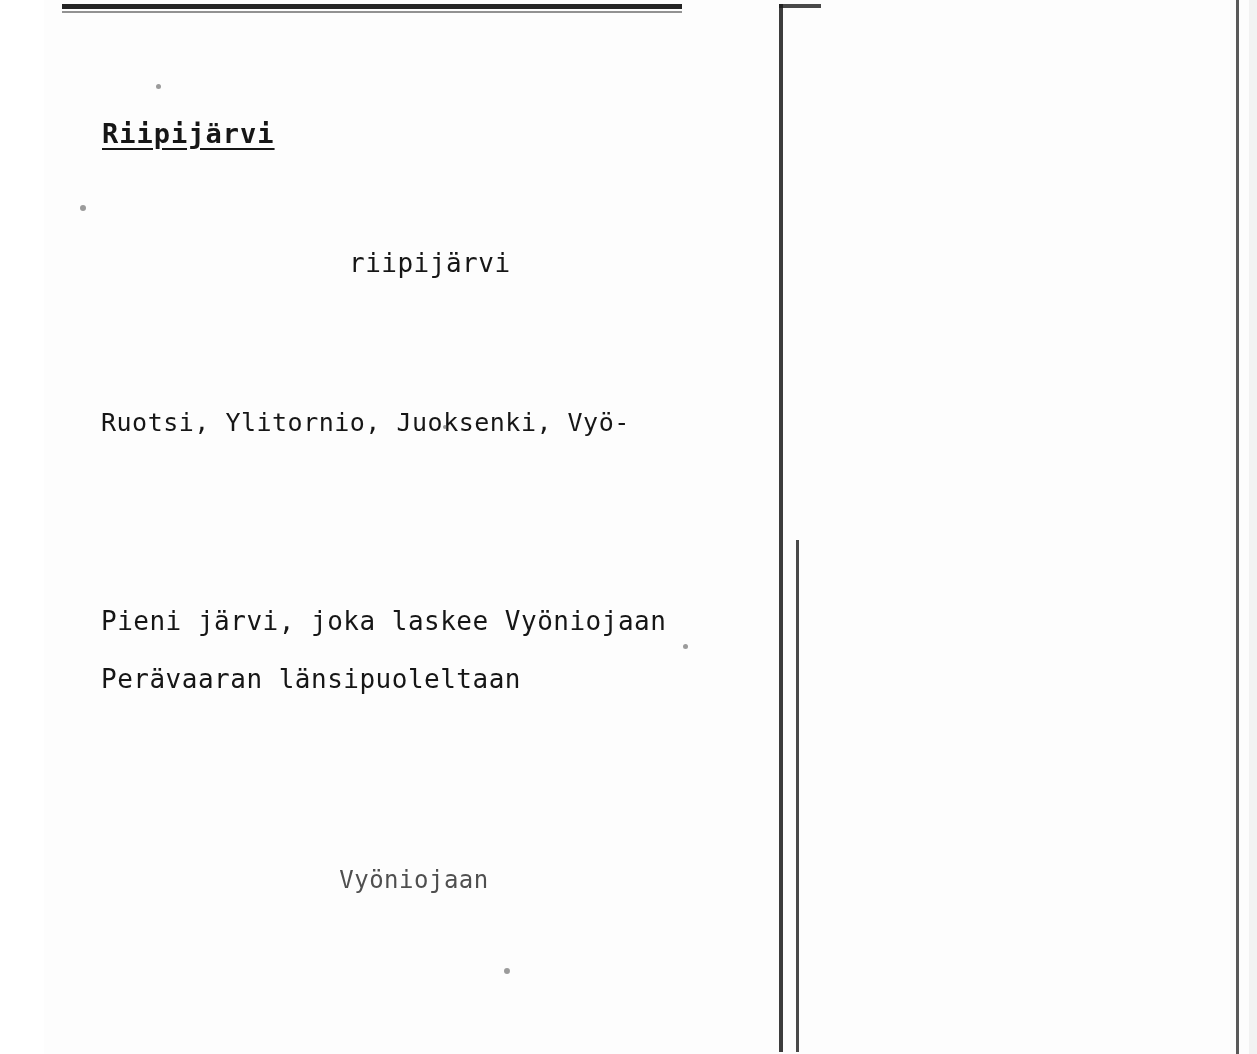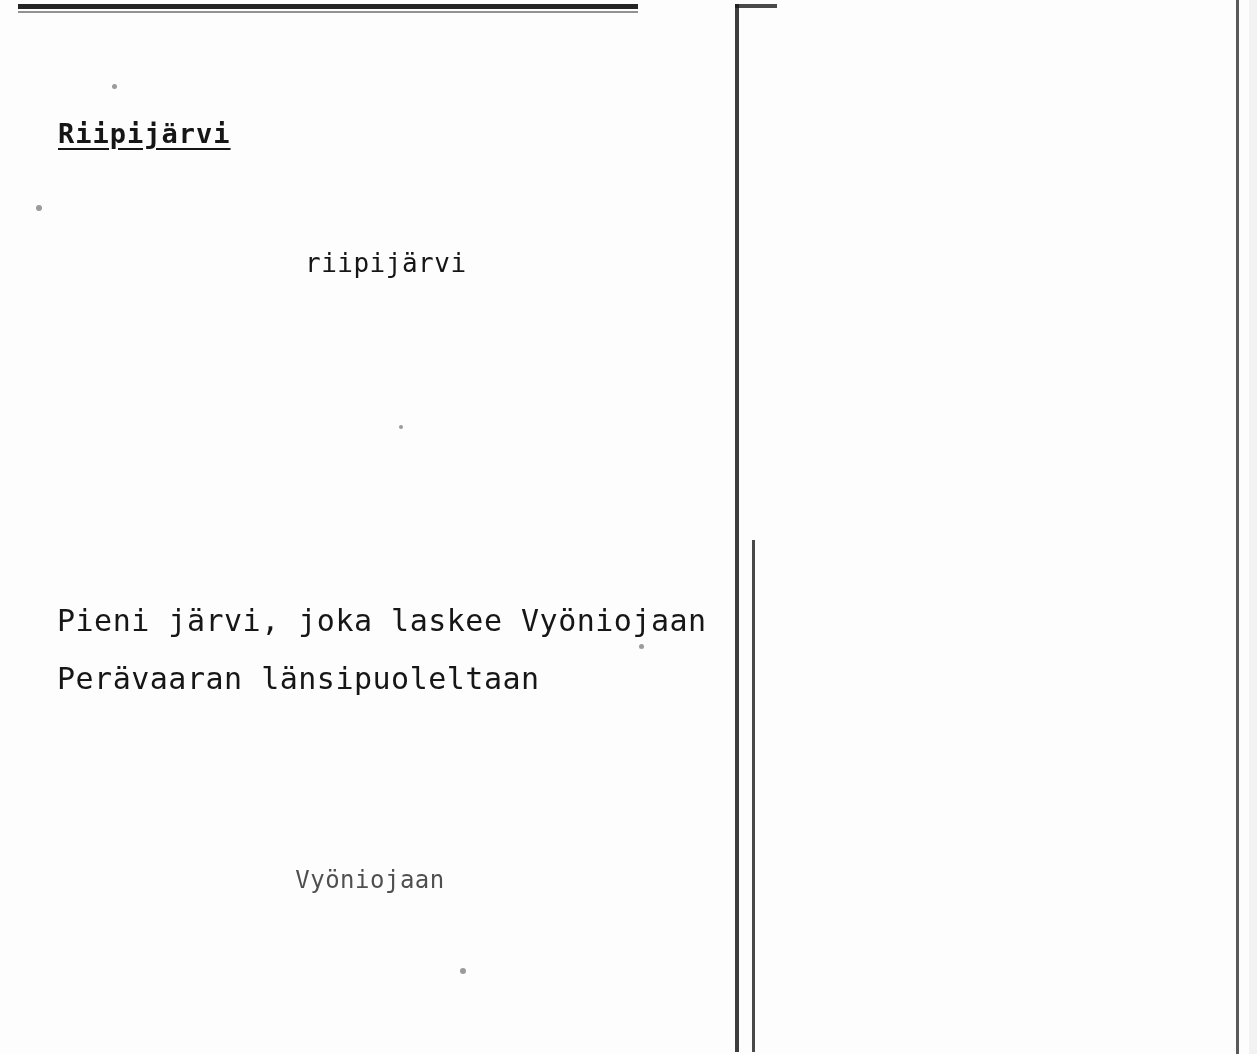--- a/index.html
+++ b/index.html
@@ -14,20 +14,21 @@
     overflow: hidden;
     font-family: "DejaVu Sans Mono", monospace;
     color: #111111;
   }
 
   
   .sheet {
     position: absolute;
     inset: 0;
     background: #fdfdfd;
+    margin-left: 44px;
   }
 
   
   .top-rule {
     position: absolute;
     left: 18px;
     top: 4px;
     width: 620px;
     height: 5px;
     background: #111;
@@ -119,21 +120,21 @@
   .location {
     left: 57px;
     top: 392px;
     font-size: 25px;
     line-height: 62px;
   }
 
   .description {
     left: 57px;
     top: 590px;
-    font-size: 30px;
+    font-size: 26px;
     line-height: 62px;
   }
 
   .footer {
     left: 0;
     top: 760px;
     width: 740px;
     text-align: center;
     font-size: 24px;
     line-height: 48px;
@@ -163,20 +164,21 @@
   <div class="card-edge-v"></div>
   <div class="card-edge-v2"></div>
 
   <div class="scan-edge"></div>
   <div class="scan-edge-2"></div>
 
   <div class="typed headword">Riipijärvi</div>
 
   <div class="typed variant">riipijärvi</div>
 
+  <div class="typed location">Ruotsi, Ylitornio, Juoksenki, Vyö-</div>
 
   <div class="typed description">Pieni järvi, joka laskee Vyöniojaan</div>
   <div class="typed description" style="top:648px;">Perävaaran länsipuoleltaan</div>
 
   <div class="typed footer">
     <div class="faded">Vyöniojaan</div>
     
     
   </div>
 

